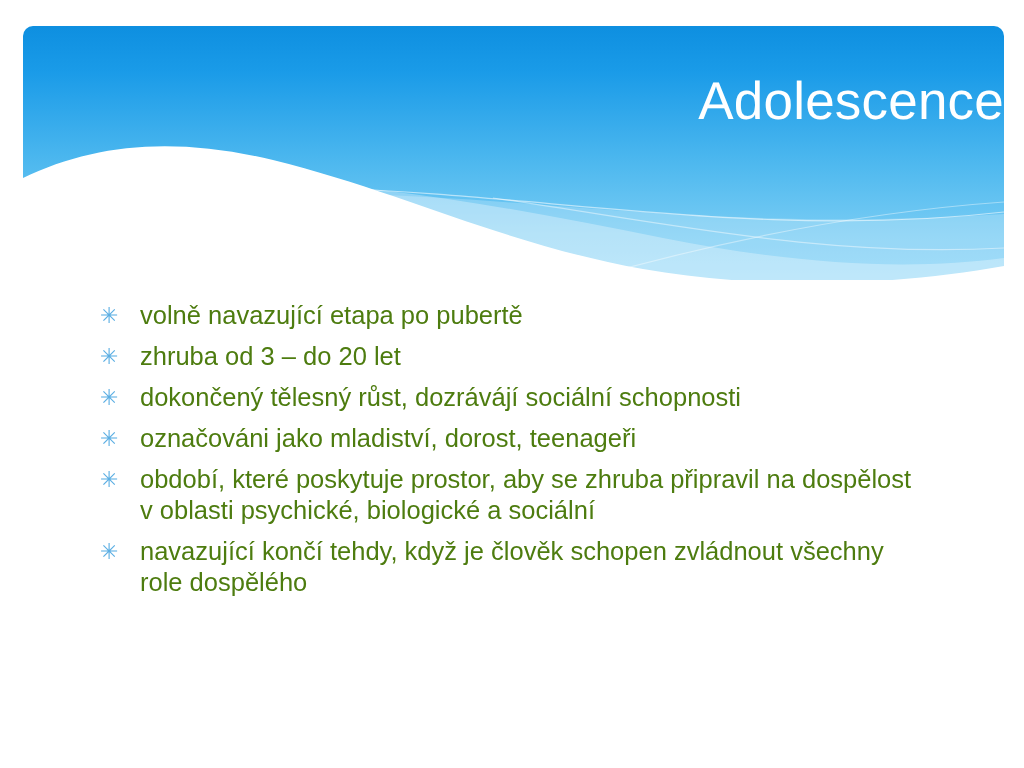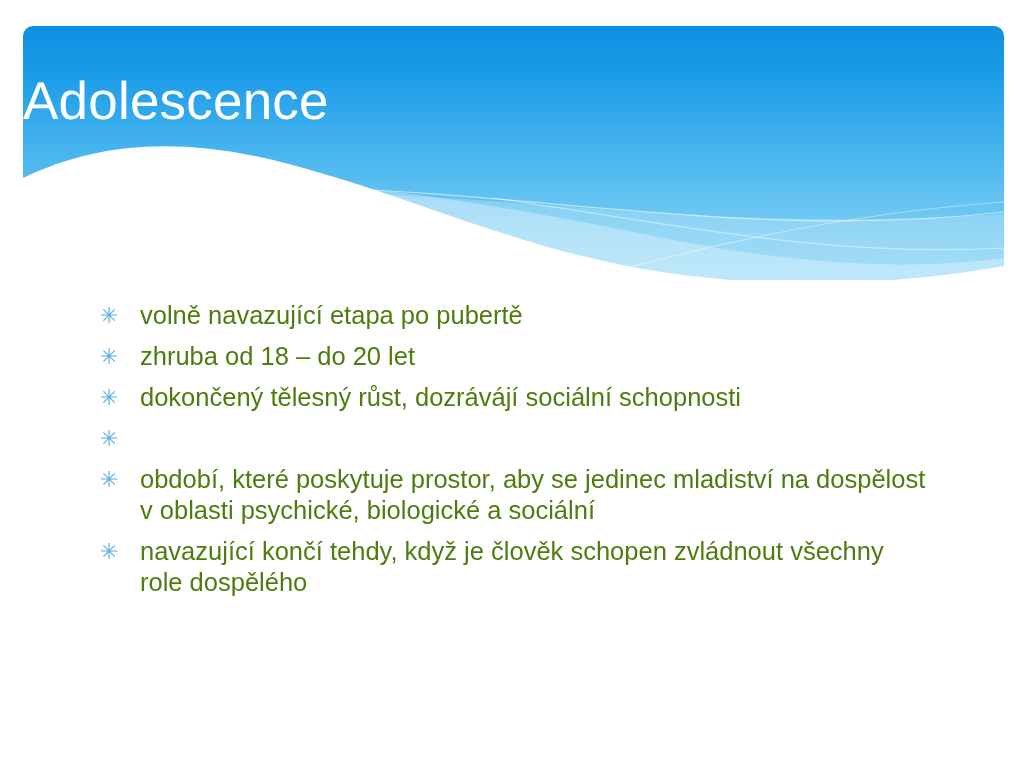--- a/index.html
+++ b/index.html
@@ -40,21 +40,21 @@
     display: block;
     width: 981px;
     height: 254px;
   }
 
   #slide-title {
     position: absolute;
     left: 23px;
     top: 72px;
     width: 981px;
-    text-align: left;
+    text-align: right;
     color: #ffffff;
     font-size: 53px;
     font-weight: 400;
     letter-spacing: 0.2px;
     line-height: 1.15;
     font-family: "Liberation Sans", sans-serif;
     text-rendering: geometricPrecision;
   }
 
   
@@ -129,35 +129,36 @@
 
   <div id="body-list">
 
     <div class="bullet-row">
       <span class="bullet-marker">✳</span>
       <span class="bullet-text">volně navazující etapa po pubertě</span>
     </div>
 
     <div class="bullet-row">
       <span class="bullet-marker">✳</span>
-      <span class="bullet-text">zhruba od 18 – do 20 let</span>
+      <span class="bullet-text">zhruba od 3 – do 20 let</span>
     </div>
 
     <div class="bullet-row">
       <span class="bullet-marker">✳</span>
       <span class="bullet-text">dokončený tělesný růst, dozrávájí sociální schopnosti</span>
     </div>
 
     <div class="bullet-row">
       <span class="bullet-marker">✳</span>
+      <span class="bullet-text">označováni jako mladiství, dorost, teenageři</span>
     </div>
 
     <div class="bullet-row">
       <span class="bullet-marker">✳</span>
-      <span class="bullet-text">období, které poskytuje prostor, aby se jedinec mladiství na dospělost v oblasti psychické, biologické a sociální</span>
+      <span class="bullet-text">období, které poskytuje prostor, aby se zhruba připravil na dospělost v oblasti psychické, biologické a sociální</span>
     </div>
 
     <div class="bullet-row">
       <span class="bullet-marker">✳</span>
       <span class="bullet-text">navazující končí tehdy, když je člověk schopen zvládnout všechny role dospělého</span>
     </div>
 
   </div>
 
 </div>

